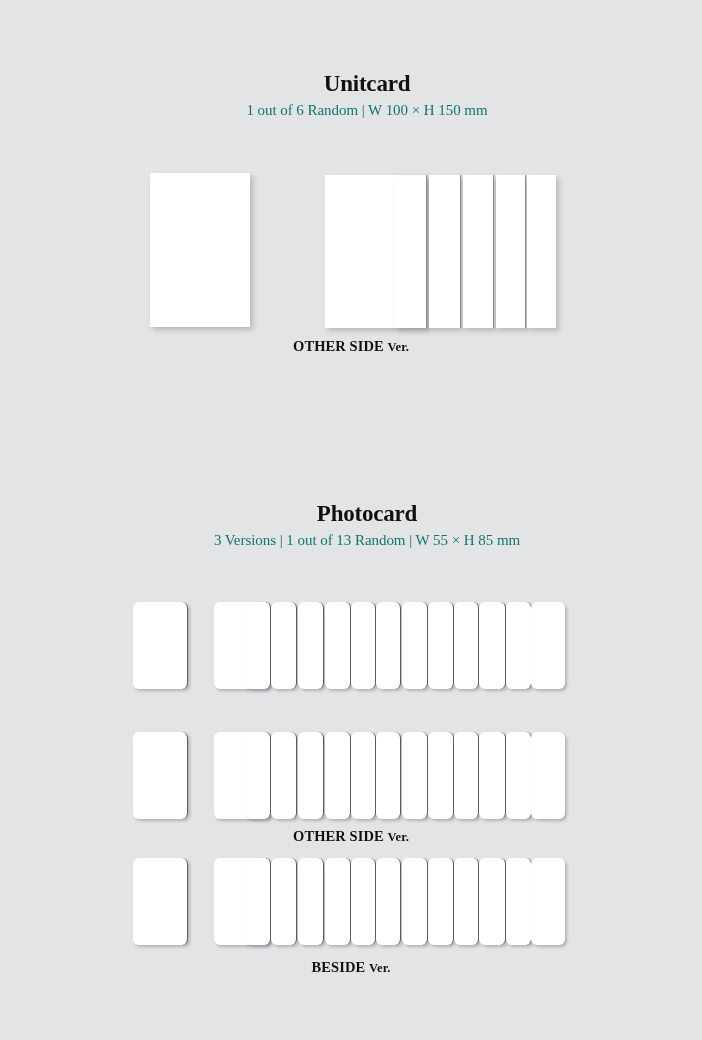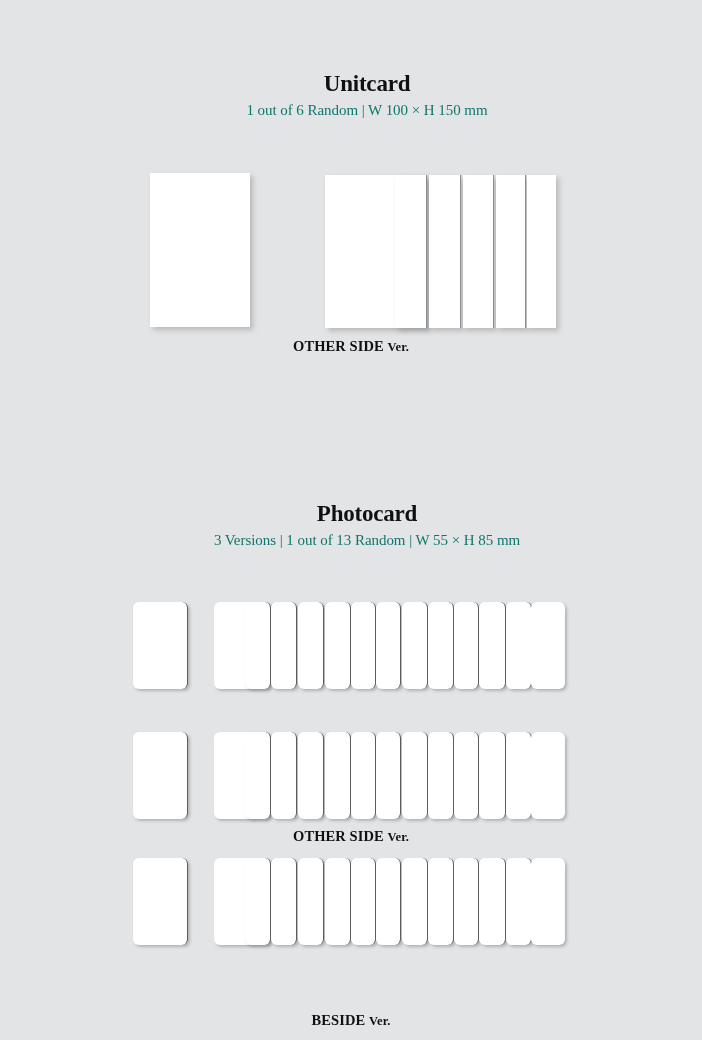--- a/index.html
+++ b/index.html
@@ -184,17 +184,17 @@
     <div class="card rounded pc-fan-card" style="left:325px; width:26px;"></div>
     <div class="card rounded pc-fan-card" style="left:351px; width:25px;"></div>
     <div class="card rounded pc-fan-card" style="left:376px; width:25px;"></div>
     <div class="card rounded pc-fan-card" style="left:402px; width:26px;"></div>
     <div class="card rounded pc-fan-card" style="left:428px; width:26px;"></div>
     <div class="card rounded pc-fan-card" style="left:454px; width:25px;"></div>
     <div class="card rounded pc-fan-card" style="left:479px; width:27px;"></div>
     <div class="card rounded pc-fan-card" style="left:506px; width:26px;"></div>
     <div class="card rounded pc-fan-card" style="left:531px; width:34px; border-right:none;"></div>
   </div>
-  <div class="caption" style="top:1012px;">
+  <div class="caption" style="top:959px;">
     <span>BESIDE</span> <span class="ver">Ver.</span>
   </div>
 
 </div>
 
 </body></html>

